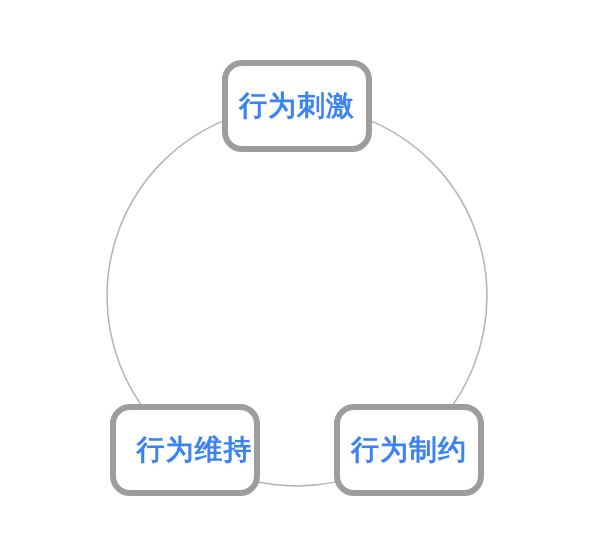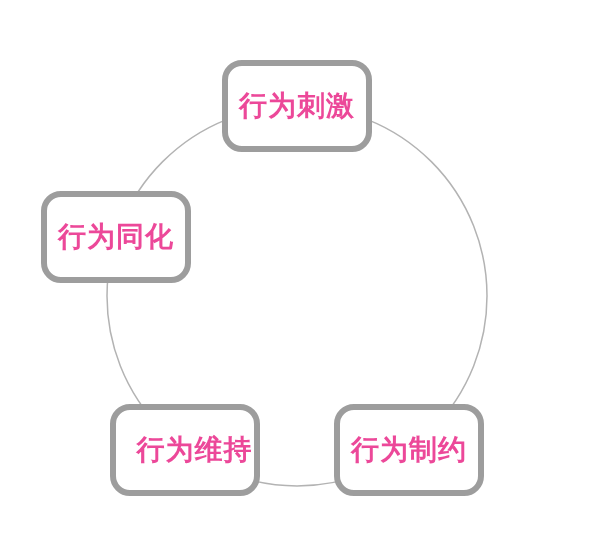--- a/index.html
+++ b/index.html
@@ -30,21 +30,21 @@
     background: #ffffff;
     border: 6px solid #9d9d9d;
     border-radius: 20px;
     display: flex;
     align-items: center;
     justify-content: center;
   }
   .node-label {
     font-size: 28px;
     font-weight: bold;
-    color: #ec4899;
+    color: #3b82f6;
     letter-spacing: 1px;
     white-space: nowrap;
     line-height: 1;
   }
   
   .pos-top          { left: 222px; top:  60px; }
   .pos-right        { left: 403px; top: 191px; }
   .pos-bottom-right { left: 334px; top: 404px; }
   .pos-bottom-left  { left: 110px; top: 404px; padding-left: 19px; }
   .pos-left         { left:  41px; top: 191px; }
@@ -64,17 +64,14 @@
 
 
   <div class="node pos-bottom-right">
     <span class="node-label">行为制约</span>
   </div>
 
   <div class="node pos-bottom-left">
     <span class="node-label">行为维持</span>
   </div>
 
-  <div class="node pos-left">
-    <span class="node-label">行为同化</span>
-  </div>
 
 </div>
 
 </body></html>

